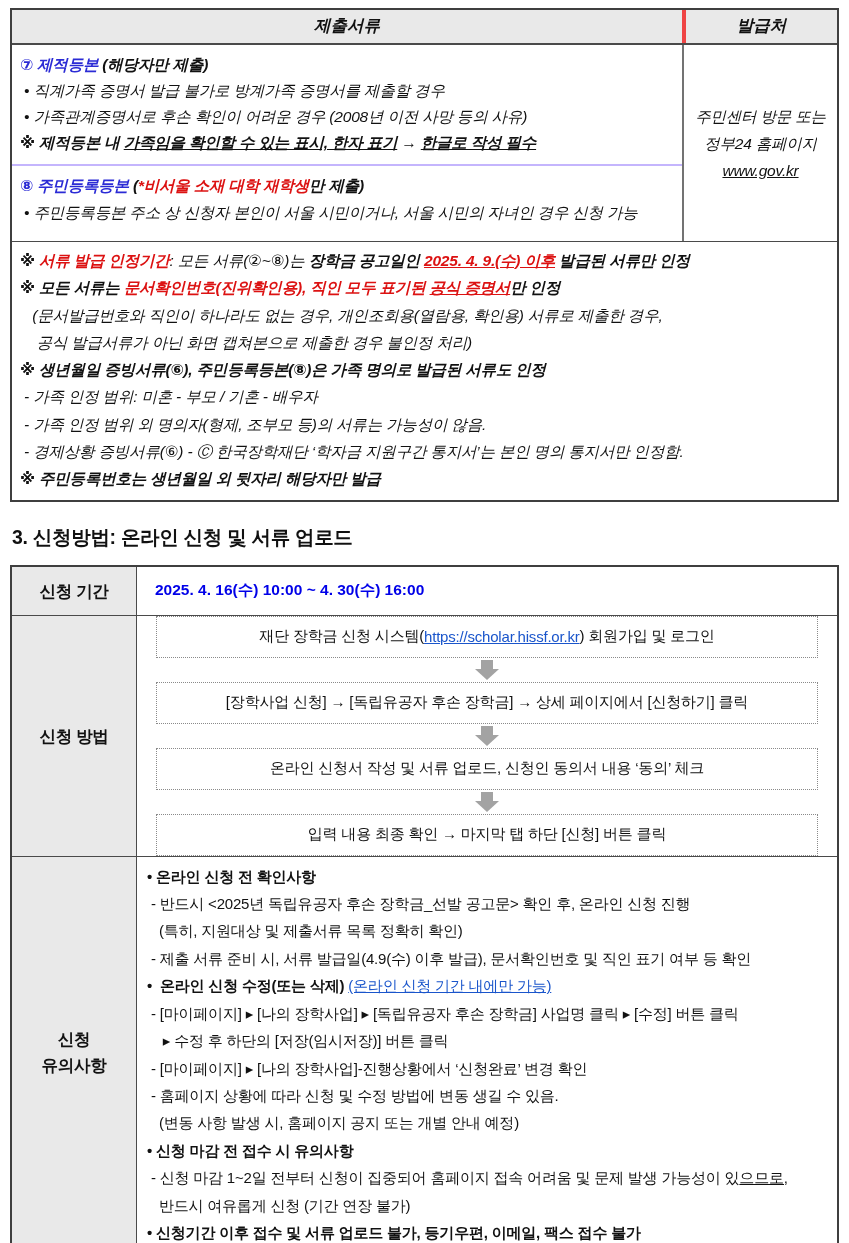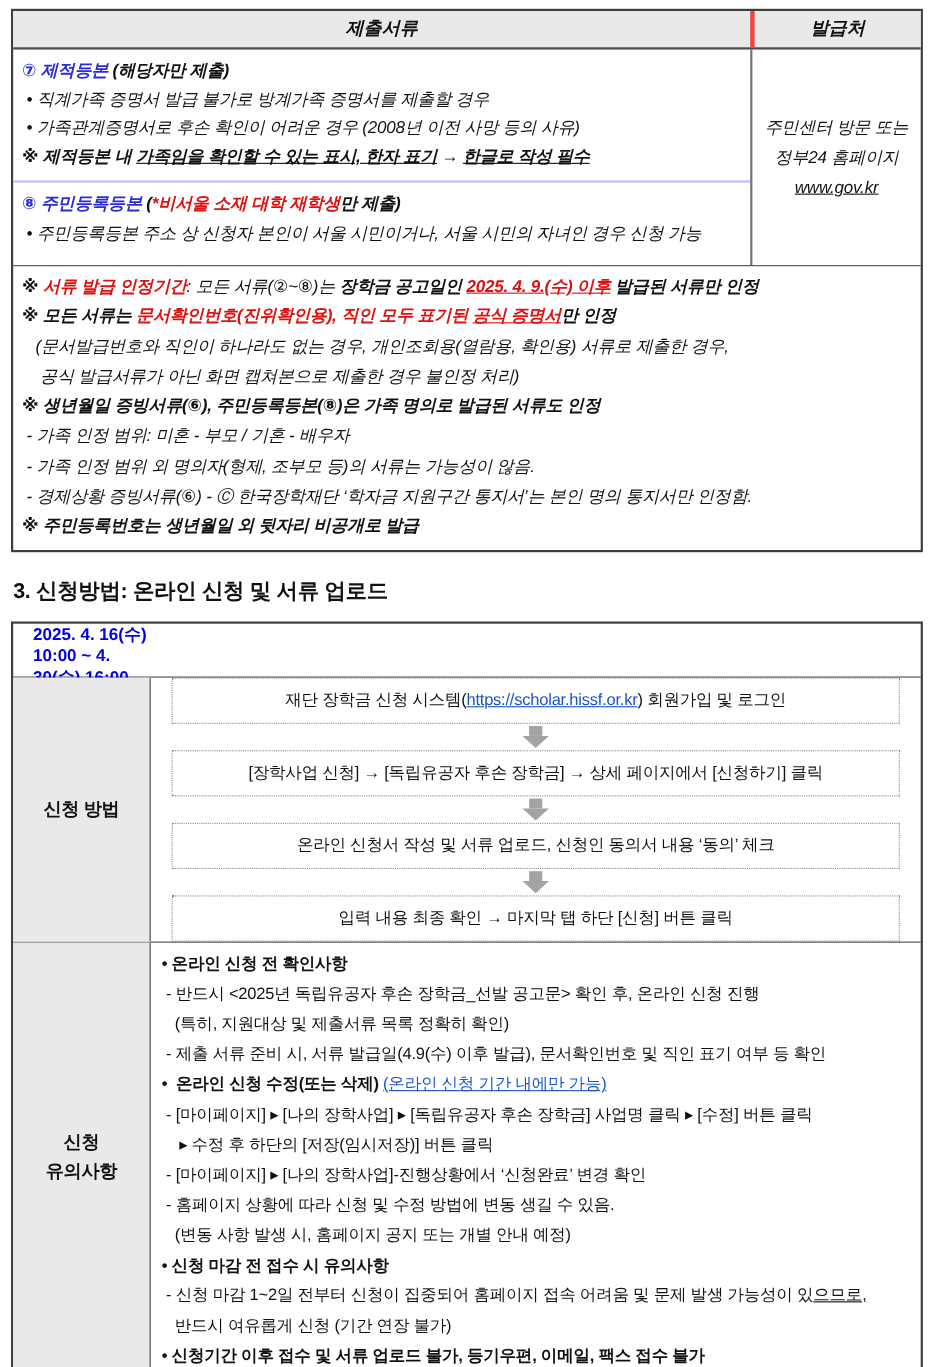--- a/index.html
+++ b/index.html
@@ -83,29 +83,30 @@
     </div>
     <div class="notes1">
         <div class="ln"><span class="b">※ </span><span class="red b">서류 발급 인정기간</span><span>: 모든 서류(②~⑧)는 </span><span class="b">장학금 공고일인 </span><span class="red b u">2025. 4. 9.(수) 이후</span><span class="b"> 발급된 서류만 인정</span></div>
         <div class="ln"><span class="b">※ 모든 서류는 </span><span class="red b">문서확인번호(진위확인용), 직인 모두 표기된 </span><span class="red b u">공식 증명서</span><span class="b">만 인정</span></div>
         <div class="ln"><span>   (문서발급번호와 직인이 하나라도 없는 경우, 개인조회용(열람용, 확인용) 서류로 제출한 경우,</span></div>
         <div class="ln"><span>    공식 발급서류가 아닌 화면 캡쳐본으로 제출한 경우 불인정 처리)</span></div>
         <div class="ln"><span class="b">※ 생년월일 증빙서류(⑥), 주민등록등본(⑧)은 가족 명의로 발급된 서류도 인정</span></div>
         <div class="ln"><span> - 가족 인정 범위: 미혼 - 부모 / 기혼 - 배우자</span></div>
         <div class="ln"><span> - 가족 인정 범위 외 명의자(형제, 조부모 등)의 서류는 가능성이 않음.</span></div>
         <div class="ln"><span> - 경제상황 증빙서류(⑥) - Ⓒ 한국장학재단 ‘학자금 지원구간 통지서’는 본인 명의 통지서만 인정함.</span></div>
-        <div class="ln"><span class="b">※ 주민등록번호는 생년월일 외 뒷자리 비공개로 발급</span></div>
+        <div class="ln"><span class="b">※ 주민등록번호는 생년월일 외 뒷자리 해당자만 발급</span></div>
       </div>
   </div>
 
   <div class="sec-title">3. 신청방법: 온라인 신청 및 서류 업로드</div>
 
   <div class="t2">
 
     <div class="r rA">
+      <div class="lbl">신청 기간</div>
       <div class="val">
           <span class="blue2 b">2025. 4. 16(수) 10:00 ~ 4. 30(수) 16:00</span>
         </div>
     </div>
 
     <div class="r rB">
       <div class="lbl">신청 방법</div>
       <div class="flow">
         <div class="flow-box"><span>재단 장학금 신청 시스템(</span><span class="link u">https://scholar.hissf.or.kr</span><span>) 회원가입 및 로그인</span></div>
         <div class="arrow">

